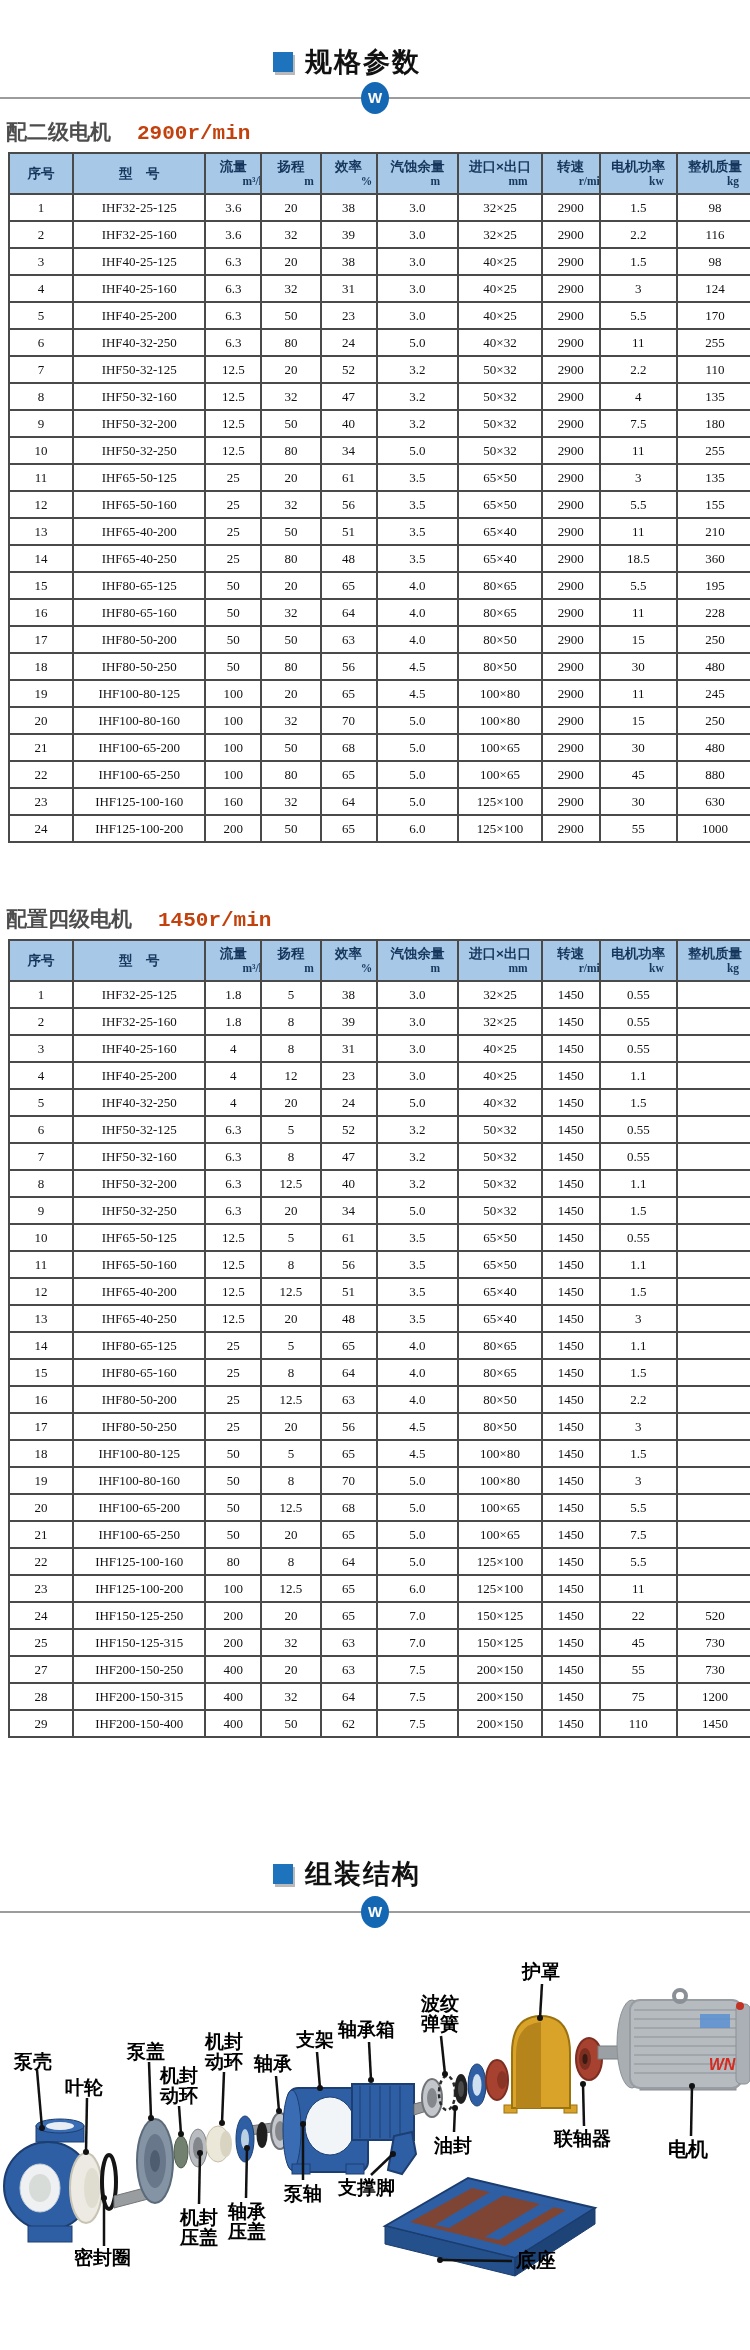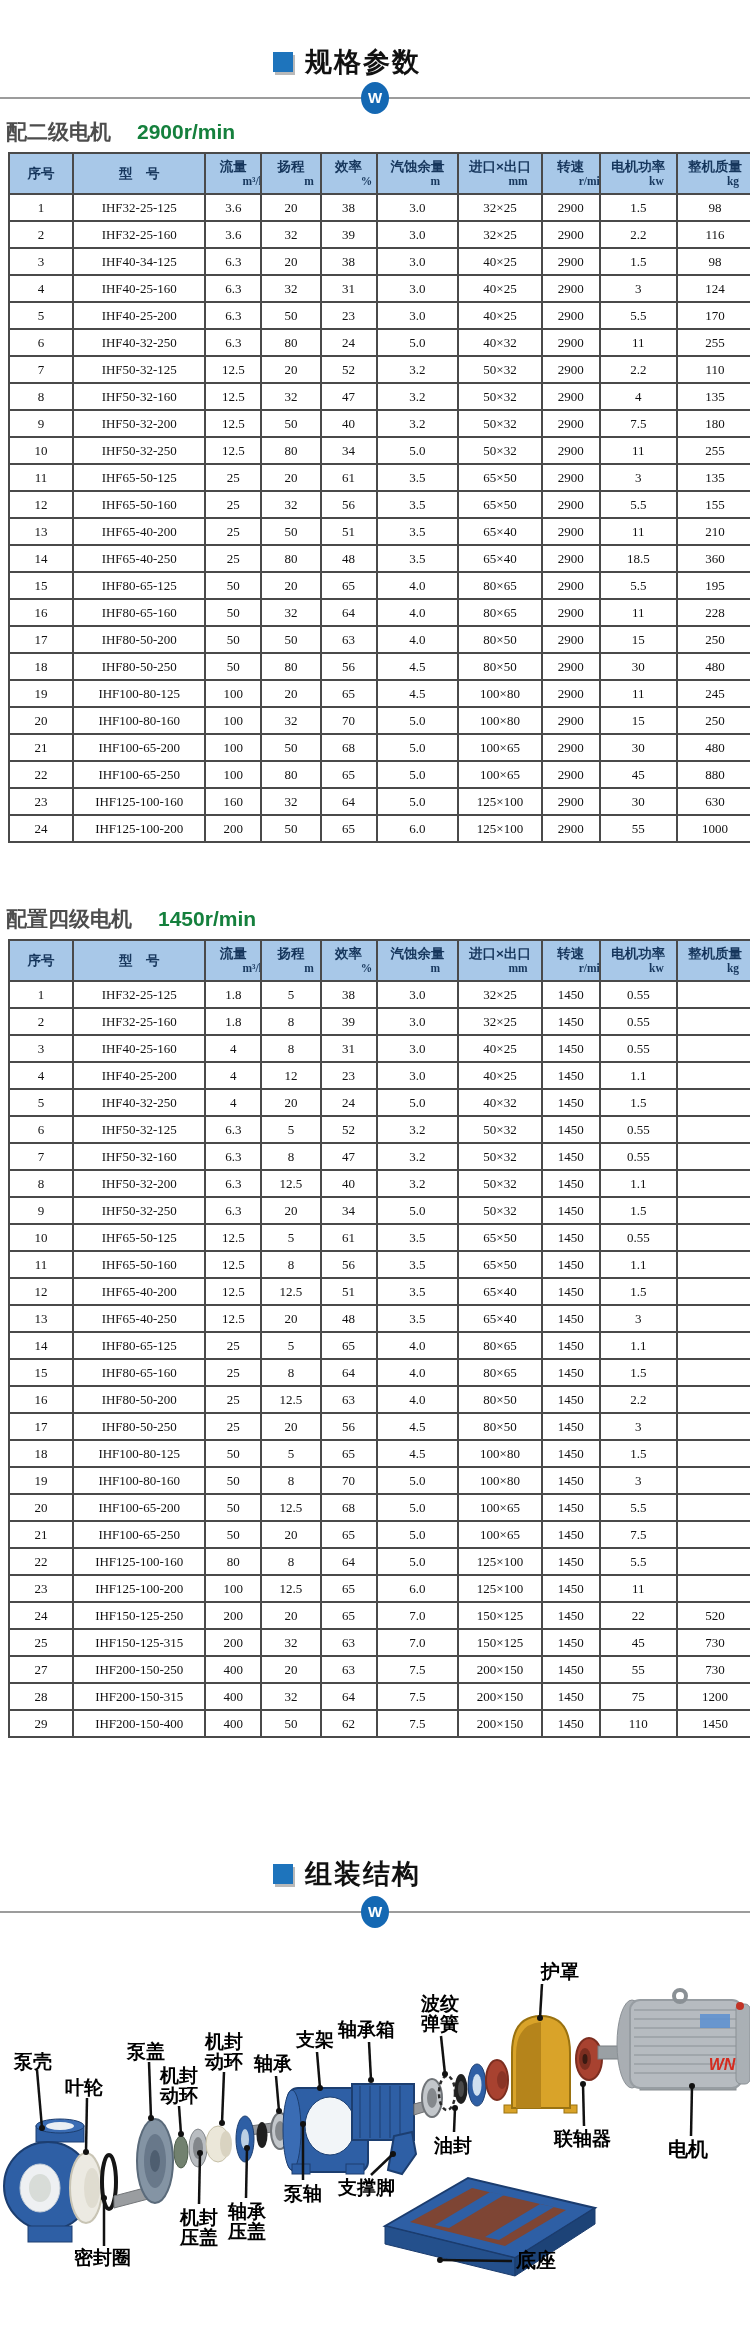--- a/index.html
+++ b/index.html
@@ -10,21 +10,21 @@
   .sec-title{position:absolute;left:0;width:694px;text-align:center;font-size:27px;font-weight:bold;color:#111;letter-spacing:2px;}
   .sq{display:inline-block;width:20px;height:20px;background:#1e74bc;box-shadow:2px 3px 0 #b9b9b9;margin-right:12px;vertical-align:-1px;}
 
   
   .divider{position:absolute;left:0;width:750px;height:34px;}
   .divider .line{position:absolute;left:0;right:0;top:16px;height:2px;background:#9c9c9c;}
   .divider .wlogo{position:absolute;left:361px;top:1px;width:28px;height:32px;background:#1468b3;border-radius:50%;color:#fff;font-weight:bold;font-size:15px;text-align:center;line-height:32px;}
 
   
   .caption{position:absolute;left:6px;font-size:21px;font-weight:bold;color:#4d4d4d;}
-  .caption .speed{color:#15803d;margin-left:26px;font-family:Liberation Sans, sans-serif;margin-top:48px;}
+  .caption .speed{color:#c2410c;margin-left:26px;font-family:Liberation Mono, monospace;margin-top:48px;}
 
   
   table.spec{position:absolute;left:8px;width:746px;border-collapse:collapse;table-layout:fixed;}
   table.spec th,table.spec td{border:2px solid #4a4a4a;text-align:center;vertical-align:middle;padding:0;overflow:hidden;}
   table.spec th{background:#a8c8e8;color:#16365c;height:39px;font-size:13.5px;font-weight:bold;line-height:1.15;}
   table.spec th .hu{font-family:"Liberation Serif","DejaVu Serif",serif;font-size:11.5px;font-weight:bold;padding-left:36px;}
   table.spec td{height:25px;font-family:"Liberation Serif","DejaVu Serif",serif;font-size:13px;color:#111;}
 
   
   #diagram{position:absolute;left:0;top:1958px;width:750px;height:392px;}
@@ -124,21 +124,21 @@
           <td>32</td>
           <td>39</td>
           <td>3.0</td>
           <td>32×25</td>
           <td>2900</td>
           <td>2.2</td>
           <td>116</td>
         </tr>
         <tr>
           <td>3</td>
-          <td>IHF40-34-125</td>
+          <td>IHF40-25-125</td>
           <td>6.3</td>
           <td>20</td>
           <td>38</td>
           <td>3.0</td>
           <td>40×25</td>
           <td>2900</td>
           <td>1.5</td>
           <td>98</td>
         </tr>
         <tr>
@@ -983,21 +983,21 @@
     
     <div class="dlabel" style="left:14px;top:94px;">泵壳</div>
     <div class="dlabel" style="left:65px;top:120px;">叶轮</div>
     <div class="dlabel" style="left:127px;top:84px;">泵盖</div>
     <div class="dlabel two" style="left:158px;top:108px;">机封动环</div>
     <div class="dlabel two" style="left:203px;top:74px;">机封动环</div>
     <div class="dlabel" style="left:254px;top:96px;">轴承</div>
     <div class="dlabel" style="left:296px;top:72px;">支架</div>
     <div class="dlabel" style="left:338px;top:62px;">轴承箱</div>
     <div class="dlabel two" style="left:419px;top:38px;font-family:Liberation Mono, monospace;">波纹弹簧</div>
-    <div class="dlabel" style="left:541px;top:4px;">护罩</div>
+    <div class="dlabel" style="left:522px;top:4px;">护罩</div>
     <div class="dlabel" style="left:434px;top:178px;">油封</div>
     <div class="dlabel" style="left:554px;top:171px;">联轴器</div>
     <div class="dlabel big" style="left:668px;top:181px;">电机</div>
     <div class="dlabel" style="left:74px;top:290px;">密封圈</div>
     <div class="dlabel two" style="left:178px;top:250px;">机封压盖</div>
     <div class="dlabel two" style="left:226px;top:244px;">轴承压盖</div>
     <div class="dlabel" style="left:284px;top:226px;">泵轴</div>
     <div class="dlabel" style="left:338px;top:220px;">支撑脚</div>
     <div class="dlabel big" style="left:516px;top:292px;">底座</div>
   </div>

